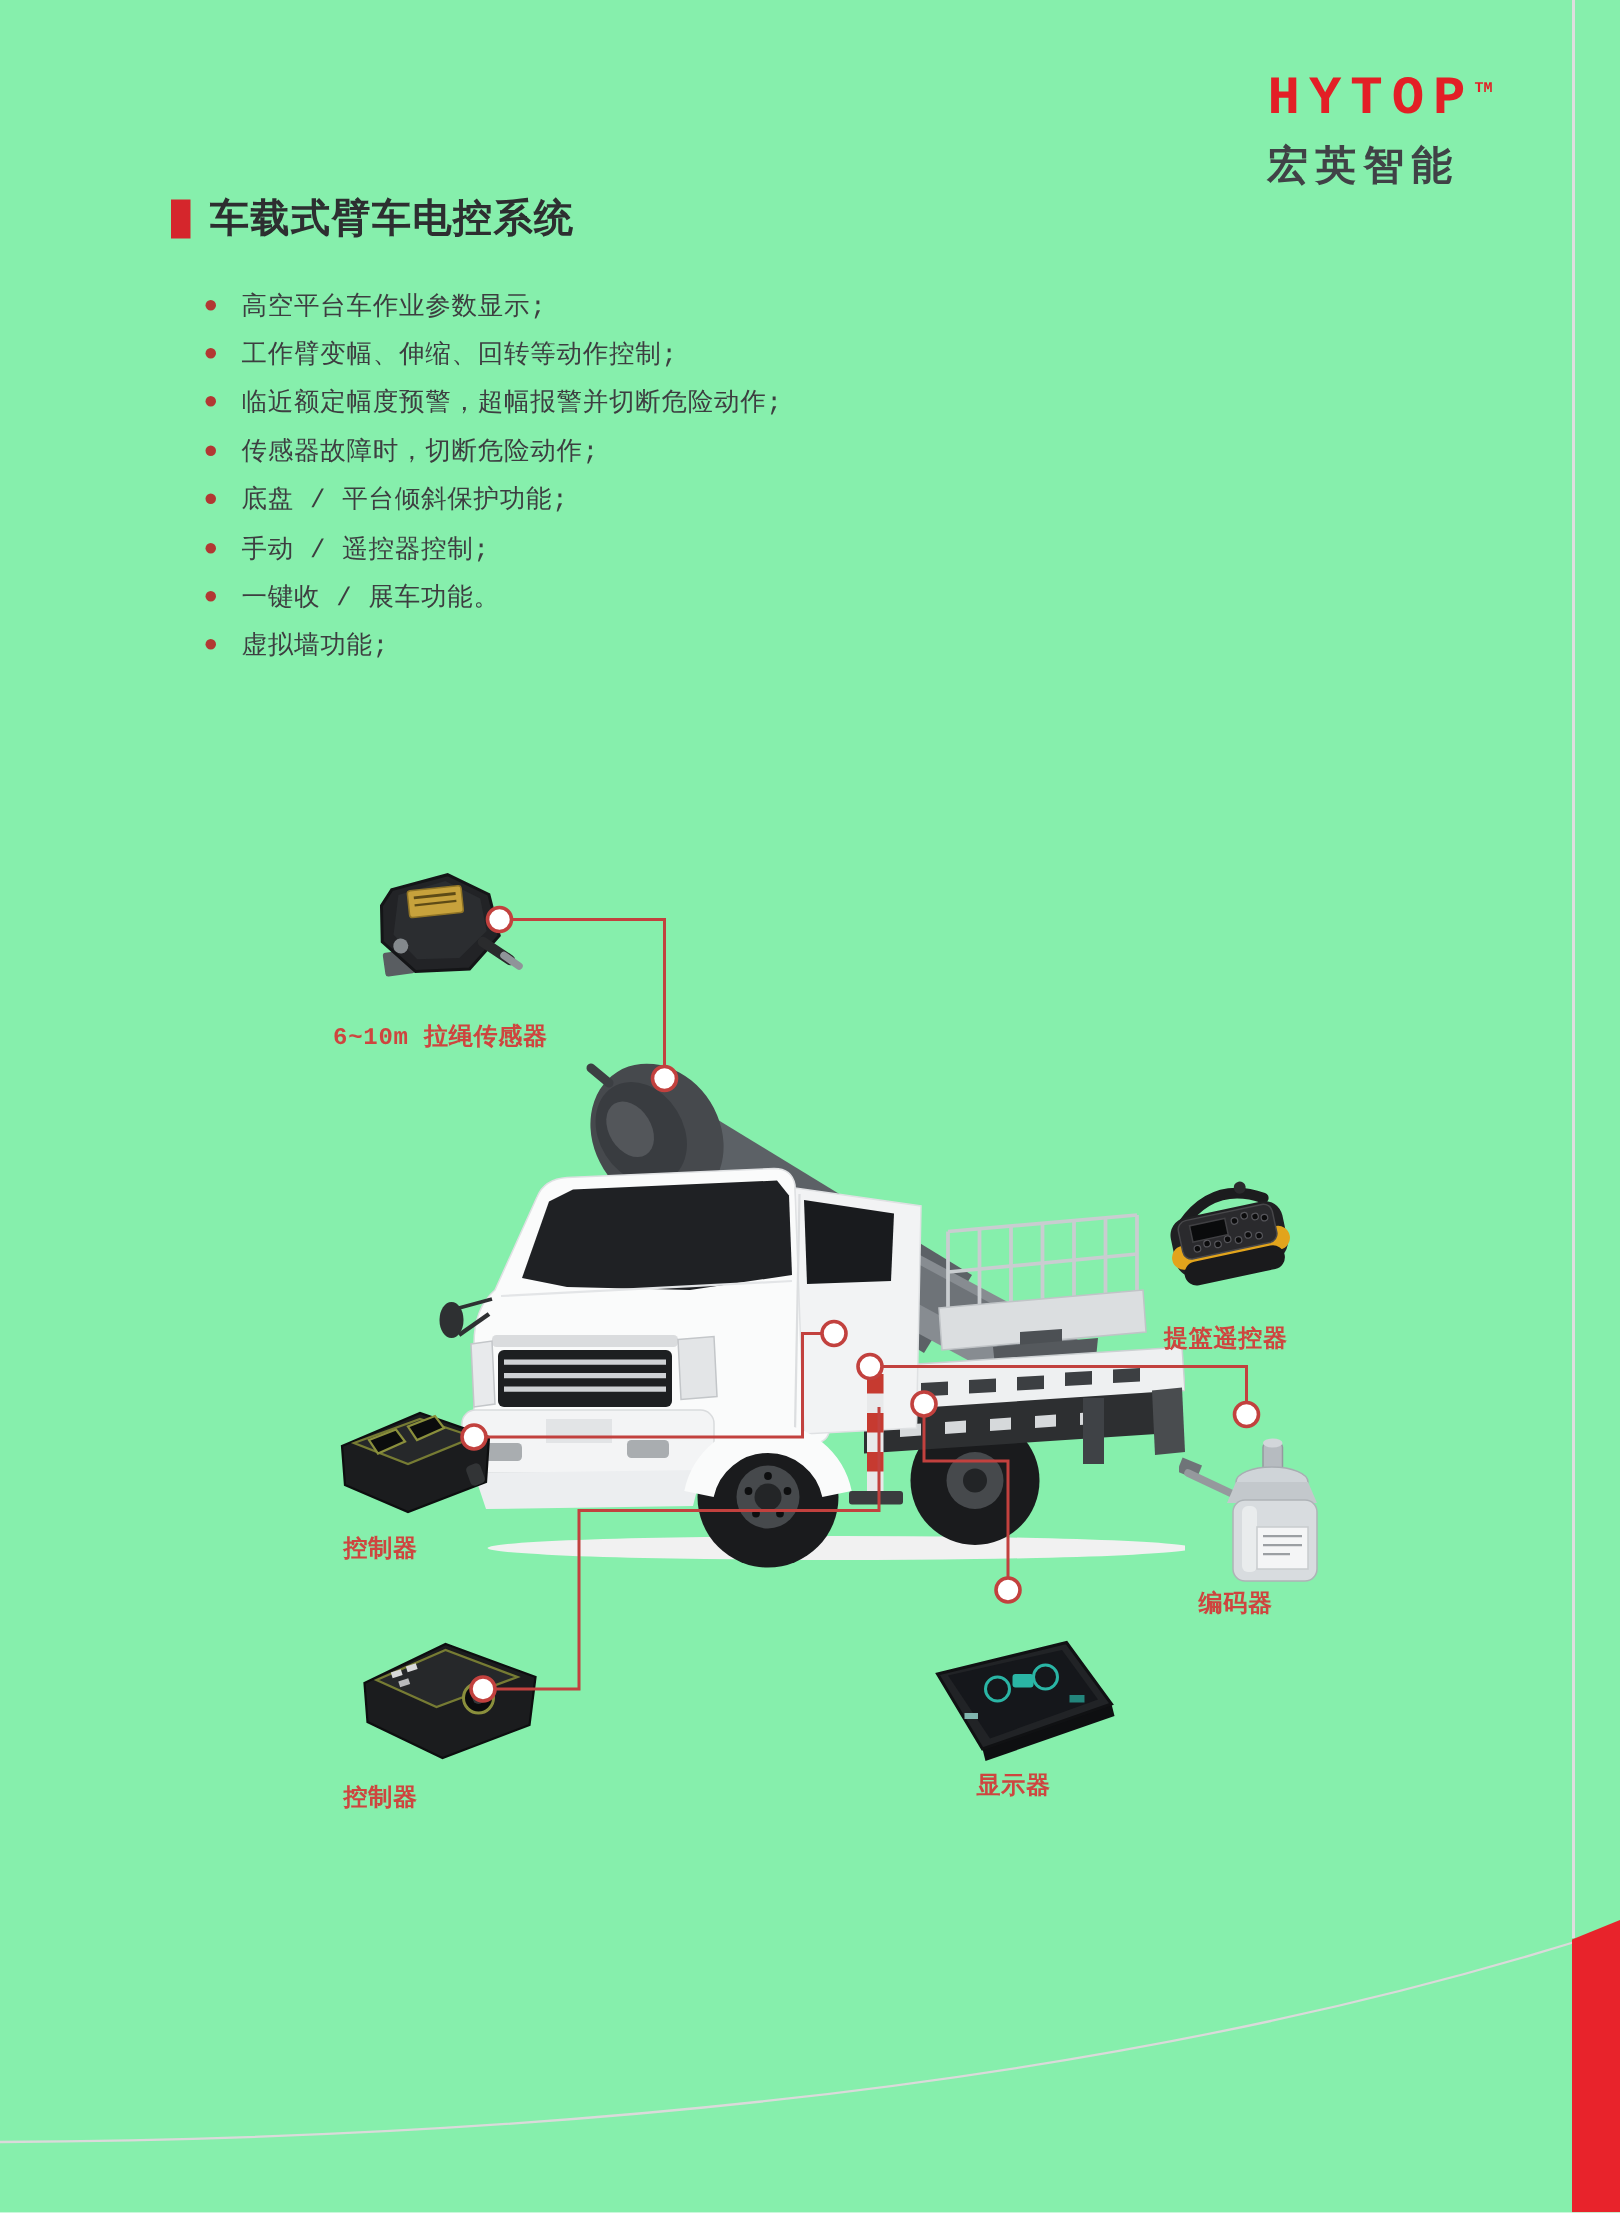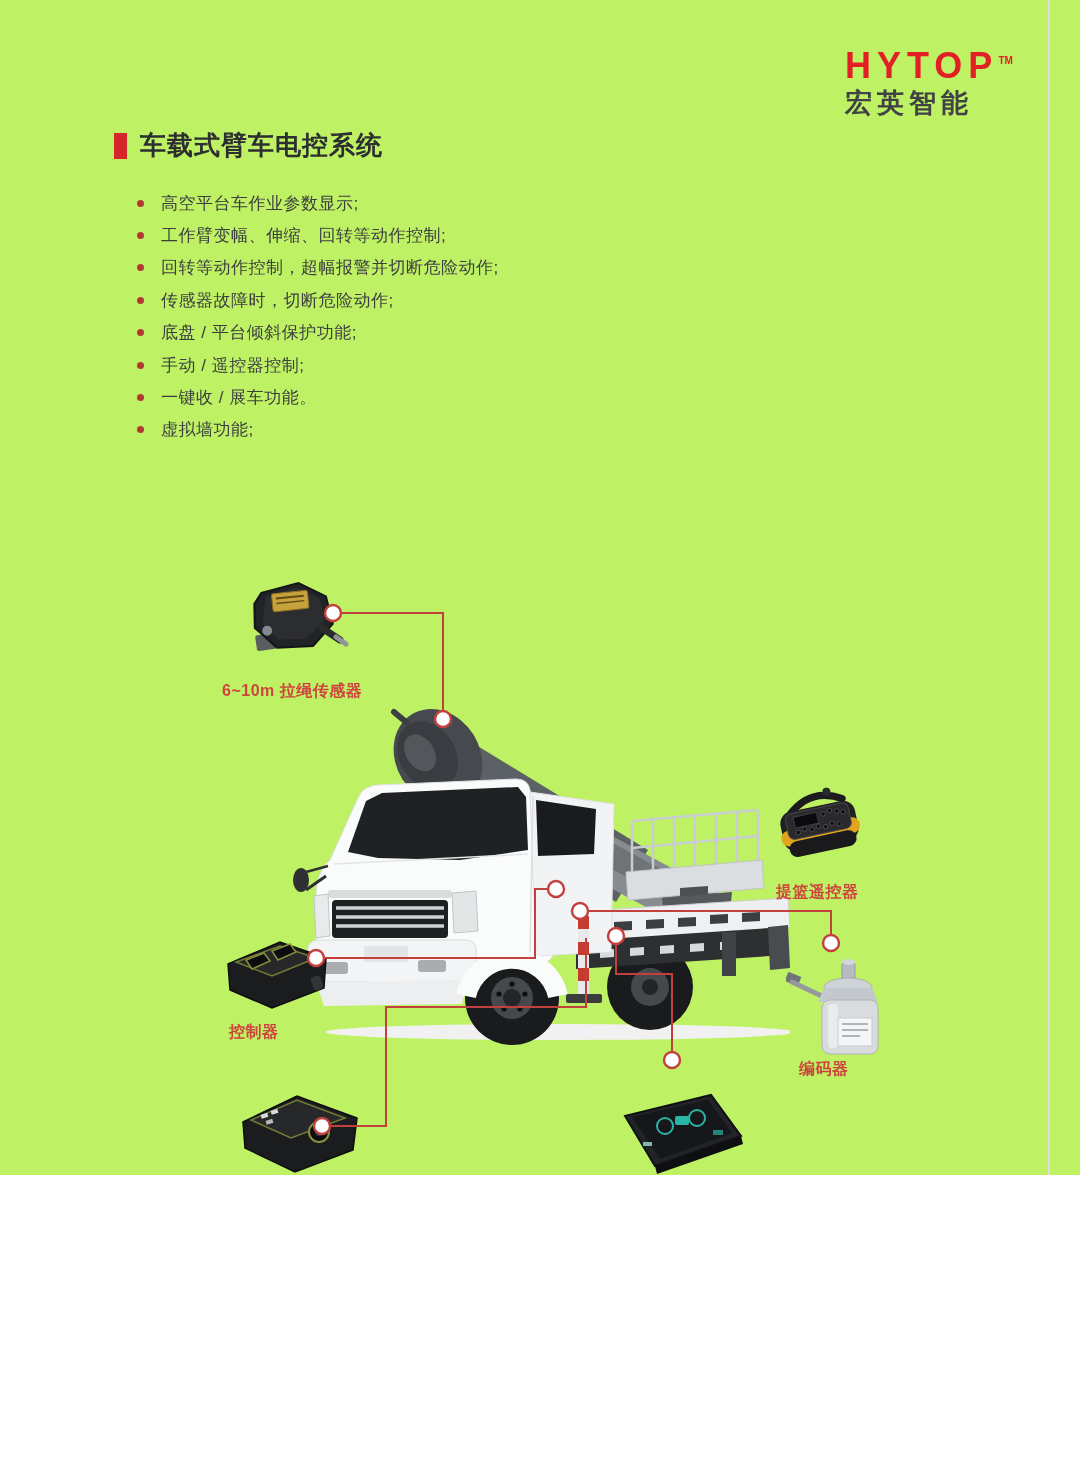--- a/index.html
+++ b/index.html
@@ -1,25 +1,25 @@
 <!DOCTYPE html>
 <html><head>
 <meta charset="utf-8">
 <style>
   html,body{margin:0;padding:0;background:#ffffff;}
   .page{
-    position:relative;width:1080px;height:1175px;background:#bef264;
-    font-family:Liberation Sans, sans-serif;overflow:hidden;
+    position:relative;width:1080px;height:1475px;background:#86efac;
+    font-family:Liberation Mono, monospace;overflow:hidden;
   }
   .abs{position:absolute;}
   
   .logo{left:845px;top:48px;text-align:left;line-height:1;}
   .logo-en{font-size:36px;font-weight:bold;letter-spacing:6px;color:#e31f26;}
   .logo-tm{font-size:10px;font-weight:bold;color:#e31f26;vertical-align:14px;letter-spacing:0;}
-  .logo-cn{font-size:27px;font-weight:bold;letter-spacing:5px;color:#404246;margin-top:6px;}
+  .logo-cn{font-size:27px;font-weight:bold;letter-spacing:5px;color:#404246;margin-top:16px;}
   
   .right-rule{left:1048px;top:0;width:2px;height:1292px;background:#dedede;}
   
   .sec{left:114px;top:128px;display:flex;align-items:center;}
   .sec-bar{width:13px;height:26px;background:#d5262c;margin-right:13px;}
   .sec-title{font-size:26px;font-weight:bold;color:#2d2e30;letter-spacing:1px;}
   
   .features{left:137px;top:187px;margin:0;padding:0;list-style:none;}
   .features li{display:flex;align-items:center;height:32.4px;}
   .dot{width:7px;height:7px;border-radius:50%;background:#b23833;margin-right:17px;flex:none;}
@@ -52,21 +52,21 @@
     <li>
         <span class="dot"></span>
         <span class="ft">高空平台车作业参数显示;</span>
       </li>
     <li>
         <span class="dot"></span>
         <span class="ft">工作臂变幅、伸缩、回转等动作控制;</span>
       </li>
     <li>
         <span class="dot"></span>
-        <span class="ft">回转等动作控制，超幅报警并切断危险动作;</span>
+        <span class="ft">临近额定幅度预警，超幅报警并切断危险动作;</span>
       </li>
     <li>
         <span class="dot"></span>
         <span class="ft">传感器故障时，切断危险动作;</span>
       </li>
     <li>
         <span class="dot"></span>
         <span class="ft">底盘 / 平台倾斜保护功能;</span>
       </li>
     <li>

